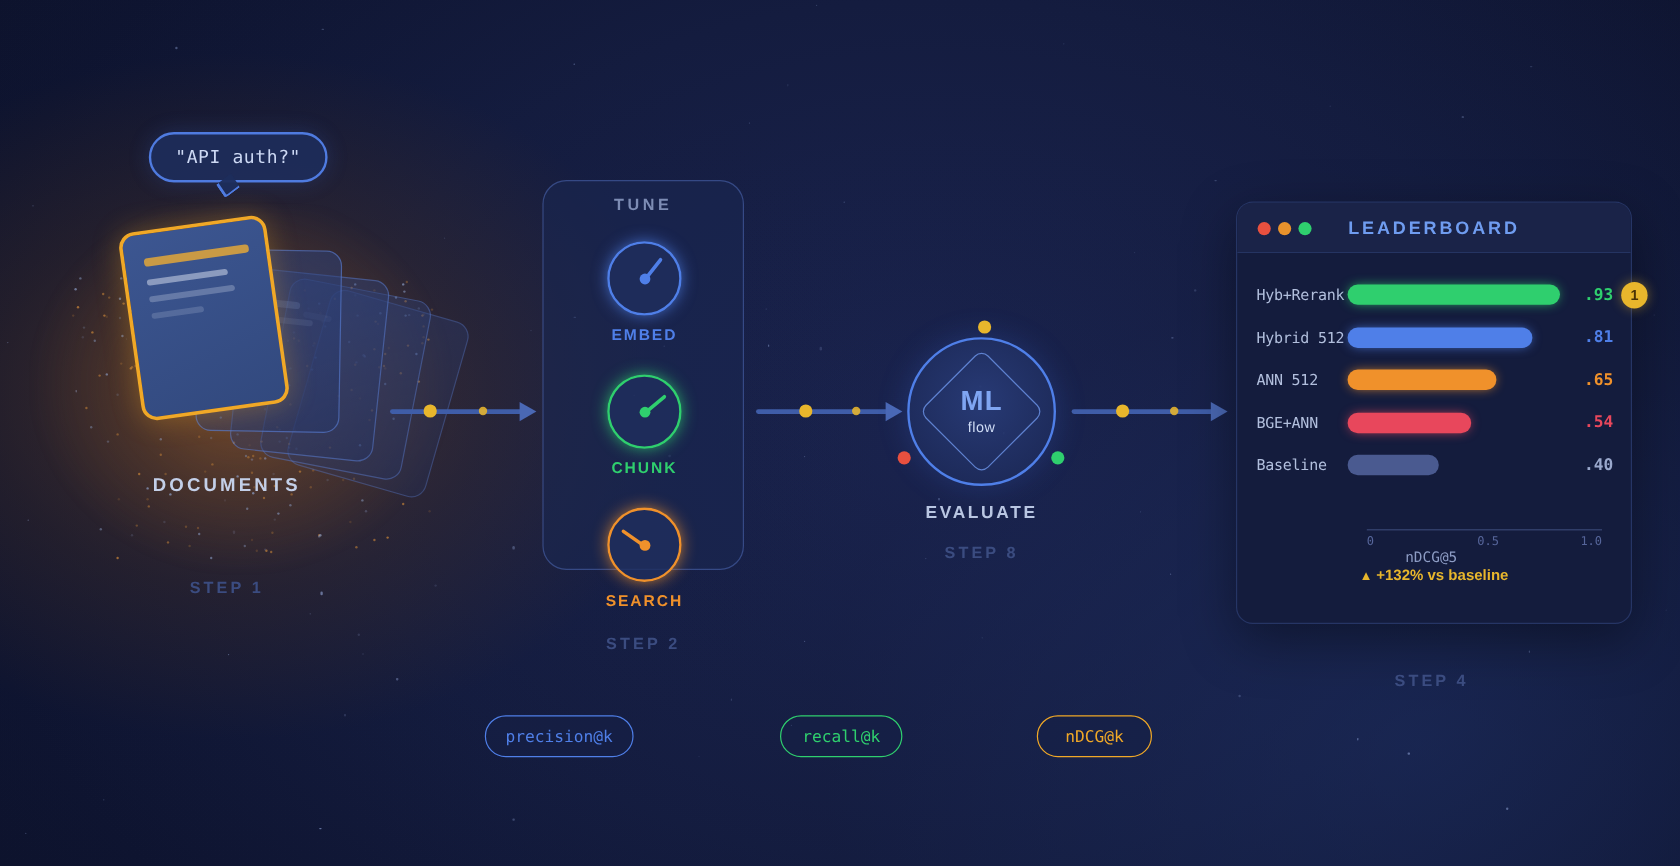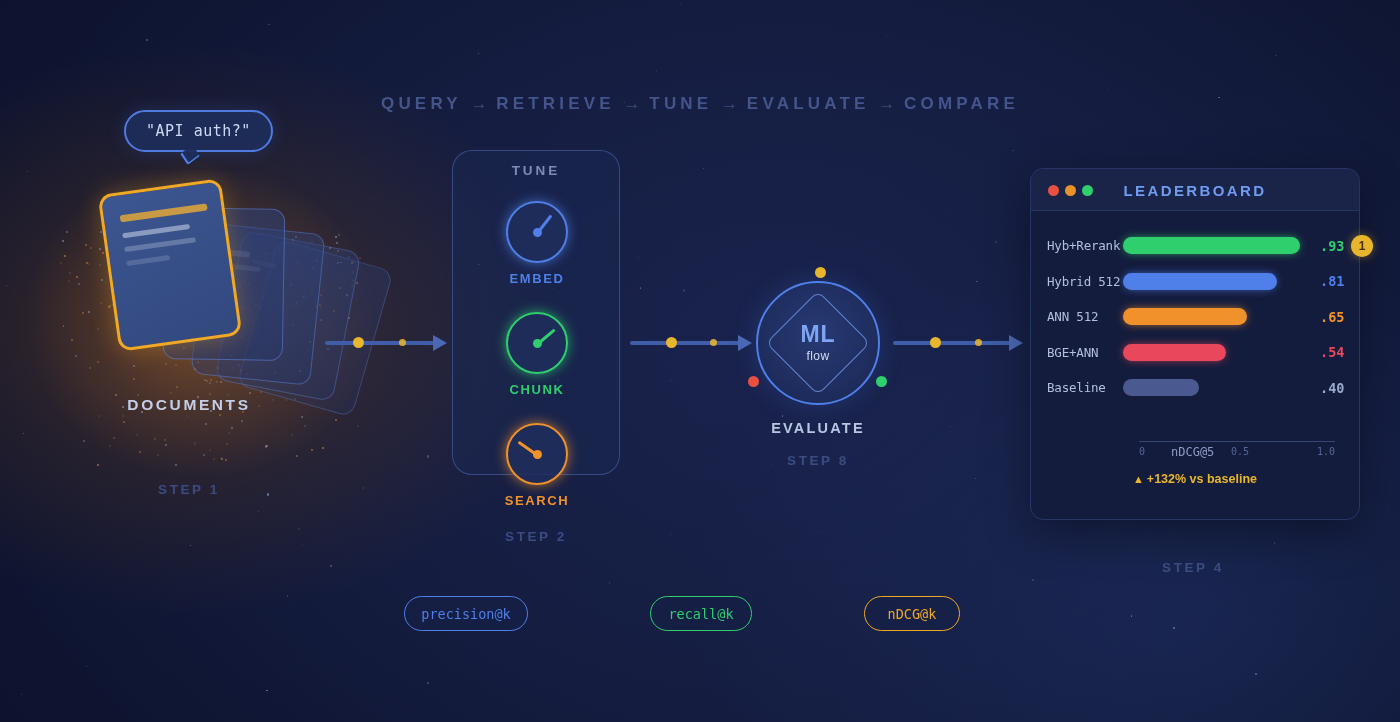--- a/index.html
+++ b/index.html
@@ -225,21 +225,21 @@
     display: flex; align-items: center; justify-content: center;
     box-shadow: 0 0 10px rgba(232,182,44,0.45);
   }
   .axis { position: absolute; left: 108px; top: 272px; width: 196px; }
   .axis .rule { height: 1px; background: rgba(120,148,210,0.36); }
   .axis .tk {
     position: absolute; top: 5px; color: #56659a; font-size: 10px;
     font-family: "DejaVu Sans Mono", monospace;
   }
   .axis .unit {
-    position: absolute; top: 4px; left: 32px; color: #8d9cc4; font-size: 12px;
+    position: absolute; top: 16px; left: 32px; color: #8d9cc4; font-size: 12px;
     font-family: "DejaVu Sans Mono", monospace;
   }
   .delta {
     position: absolute; left: 0; top: 303px; width: 100%; text-align: center;
     color: #e8b62c; font-size: 12.5px; font-weight: 600;
   }
   .delta .tri { font-size: 11px; margin-right: 3px; }
 
   
   .chip {
@@ -324,21 +324,20 @@
       <i class="star" style="width: 1.3px; height: 1.3px; left: 1107.68px; top: 87.5859px; opacity: 0.17;"></i>
       <i class="star" style="width: 1.3px; height: 1.3px; left: 528.152px; top: 329.147px; opacity: 0.51;"></i>
       <i class="star" style="width: 1.3px; height: 1.3px; left: 679.857px; top: 3.92406px; opacity: 0.23;"></i>
       <i class="star" style="width: 1.3px; height: 1.3px; left: 62.9467px; top: 325.377px; opacity: 0.48;"></i>
       <i class="star" style="width: 2.2px; height: 2.2px; left: 1031.93px; top: 578.827px; opacity: 0.25;"></i>
       <i class="star" style="width: 2.2px; height: 2.2px; left: 145.715px; top: 39.1931px; opacity: 0.38;"></i>
       <i class="star" style="width: 1.3px; height: 1.3px; left: 1218.23px; top: 97.1203px; opacity: 0.51;"></i>
       <i class="star" style="width: 1.3px; height: 1.3px; left: 330.375px; top: 565.309px; opacity: 0.37;"></i>
     </div>
 
-  <div class="ribbon" id="ribbon"><span>QUERY</span><span class="arw"> → </span><span>RETRIEVE</span><span class="arw"> → </span><span>TUNE</span><span class="arw"> → </span><span>EVALUATE</span><span class="arw"> → </span><span>COMPARE</span></div>
 
   <div class="docglow"></div>
   <div class="dots-field" id="dotsfield">
       <i style="left: 250.968px; top: 60.1849px; background: rgb(208, 138, 58); opacity: 0.46;"></i>
       <i style="left: 22.3678px; top: 82.1485px; background: rgb(208, 138, 58); opacity: 0.53;"></i>
       <i style="left: 204.854px; top: 21.5636px; background: rgb(143, 163, 204); opacity: 0.49;"></i>
       <i style="left: 110.189px; top: 161.771px; background: rgb(208, 138, 58); opacity: 0.23;"></i>
       <i style="left: 236.352px; top: 71.1317px; background: rgb(143, 163, 204); opacity: 0.29;"></i>
       <i style="left: 112.092px; top: 96.989px; background: rgb(143, 163, 204); opacity: 0.42;"></i>
       <i style="left: 194.842px; top: 73.9px; background: rgb(208, 138, 58); opacity: 0.65;"></i>

